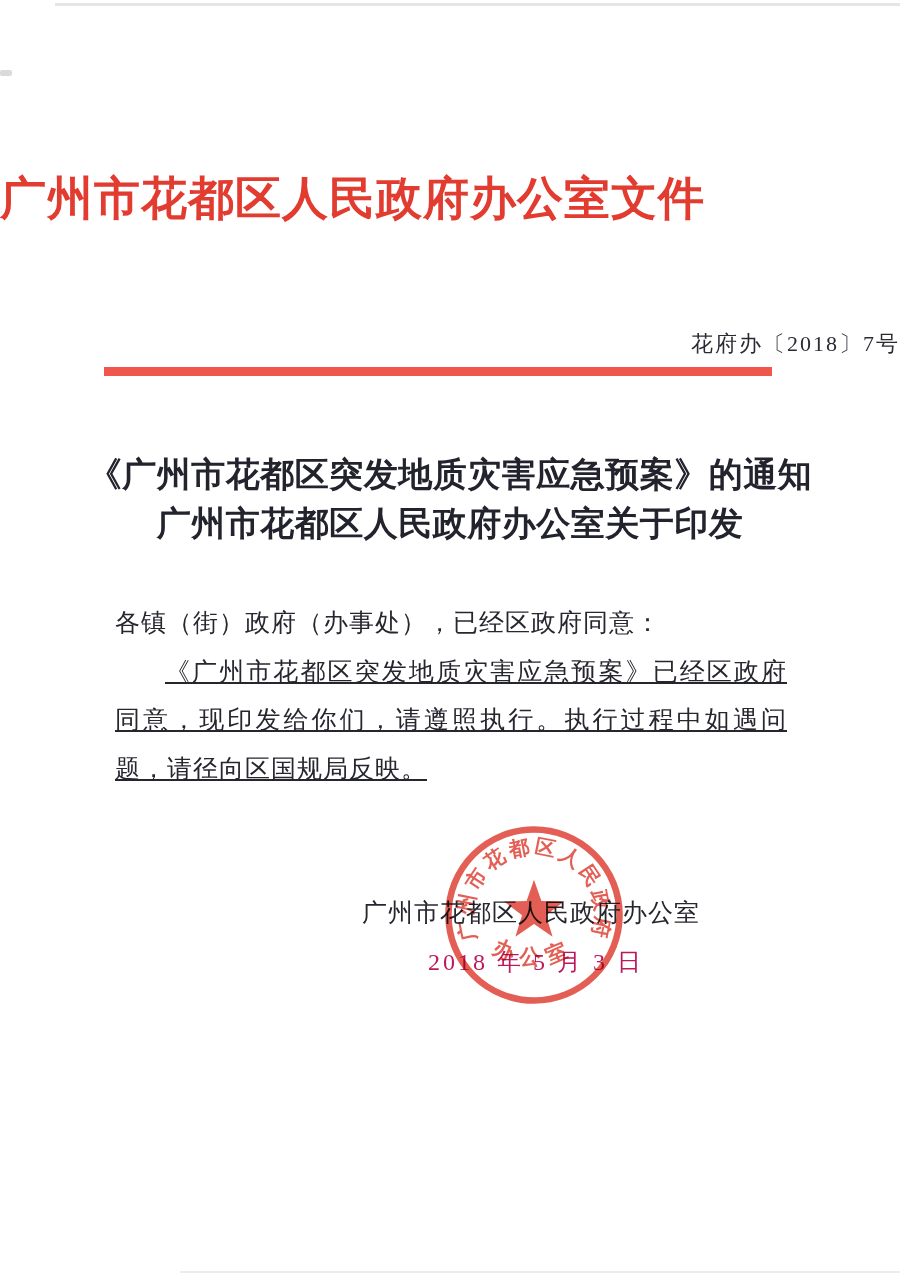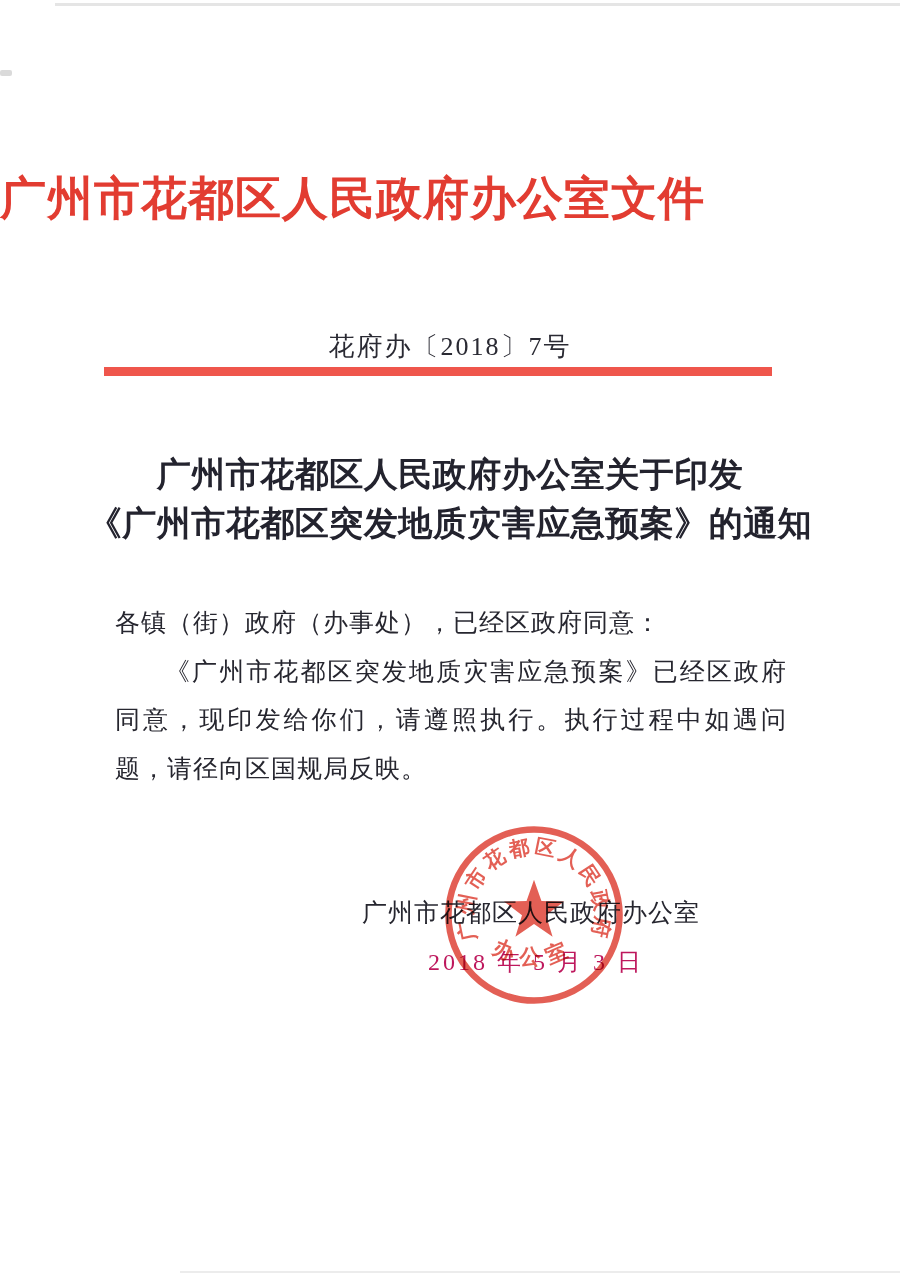--- a/index.html
+++ b/index.html
@@ -31,22 +31,22 @@
     position: absolute; top: 168px; left: 0; width: 900px;
     text-align: left;
     font-size: 46px; font-weight: bold;
     color: #e23c31;
     letter-spacing: 1px;
     white-space: nowrap;
   }
 
   .doc-number {
     position: absolute; top: 329px; left: 0; width: 900px;
-    text-align: center;
-    font-size: 26px;
+    text-align: right;
+    font-size: 22px;
     color: #2a2a33;
     letter-spacing: 2px;
   }
 
   .red-rule {
     position: absolute; top: 367px; left: 104px;
     width: 668px; height: 9px;
     background: #ef564c;
   }
 
@@ -61,21 +61,21 @@
 
   .body-block {
     position: absolute; top: 599px; left: 115px;
     width: 672px;
     font-size: 25px;
     color: #26262f;
     line-height: 48.5px;
     letter-spacing: 1px;
     text-align: justify;
   }
-  .body-block .paragraph { text-indent: 2em; }
+  .body-block .paragraph { text-indent: 2em; text-decoration: underline; }
 
   .signature {
     position: absolute; top: 896px; left: 362px;
     font-size: 25px;
     color: #26262f;
     letter-spacing: 1px;
     white-space: nowrap;
   }
   .date-line {
     position: absolute; top: 946px; left: 428px;
@@ -101,22 +101,22 @@
   <div class="scan-left-mark"></div>
   <div class="scan-bottom-edge"></div>
 
   <div class="header-title">广州市花都区人民政府办公室文件</div>
 
   <div class="doc-number">花府办〔2018〕7号</div>
 
   <div class="red-rule"></div>
 
   <div class="doc-title">
+    <div>《广州市花都区突发地质灾害应急预案》的通知</div>
     <div>广州市花都区人民政府办公室关于印发</div>
-    <div>《广州市花都区突发地质灾害应急预案》的通知</div>
   </div>
 
   <div class="body-block">
     <div class="salutation">各镇（街）政府（办事处），已经区政府同意：</div>
     <div class="paragraph">《广州市花都区突发地质灾害应急预案》已经区政府同意，现印发给你们，请遵照执行。执行过程中如遇问题，请径向区国规局反映。</div>
   </div>
 
   <div class="signature">广州市花都区人民政府办公室</div>
 
   <div class="date-line">2018 年 5 月 3 日</div>

